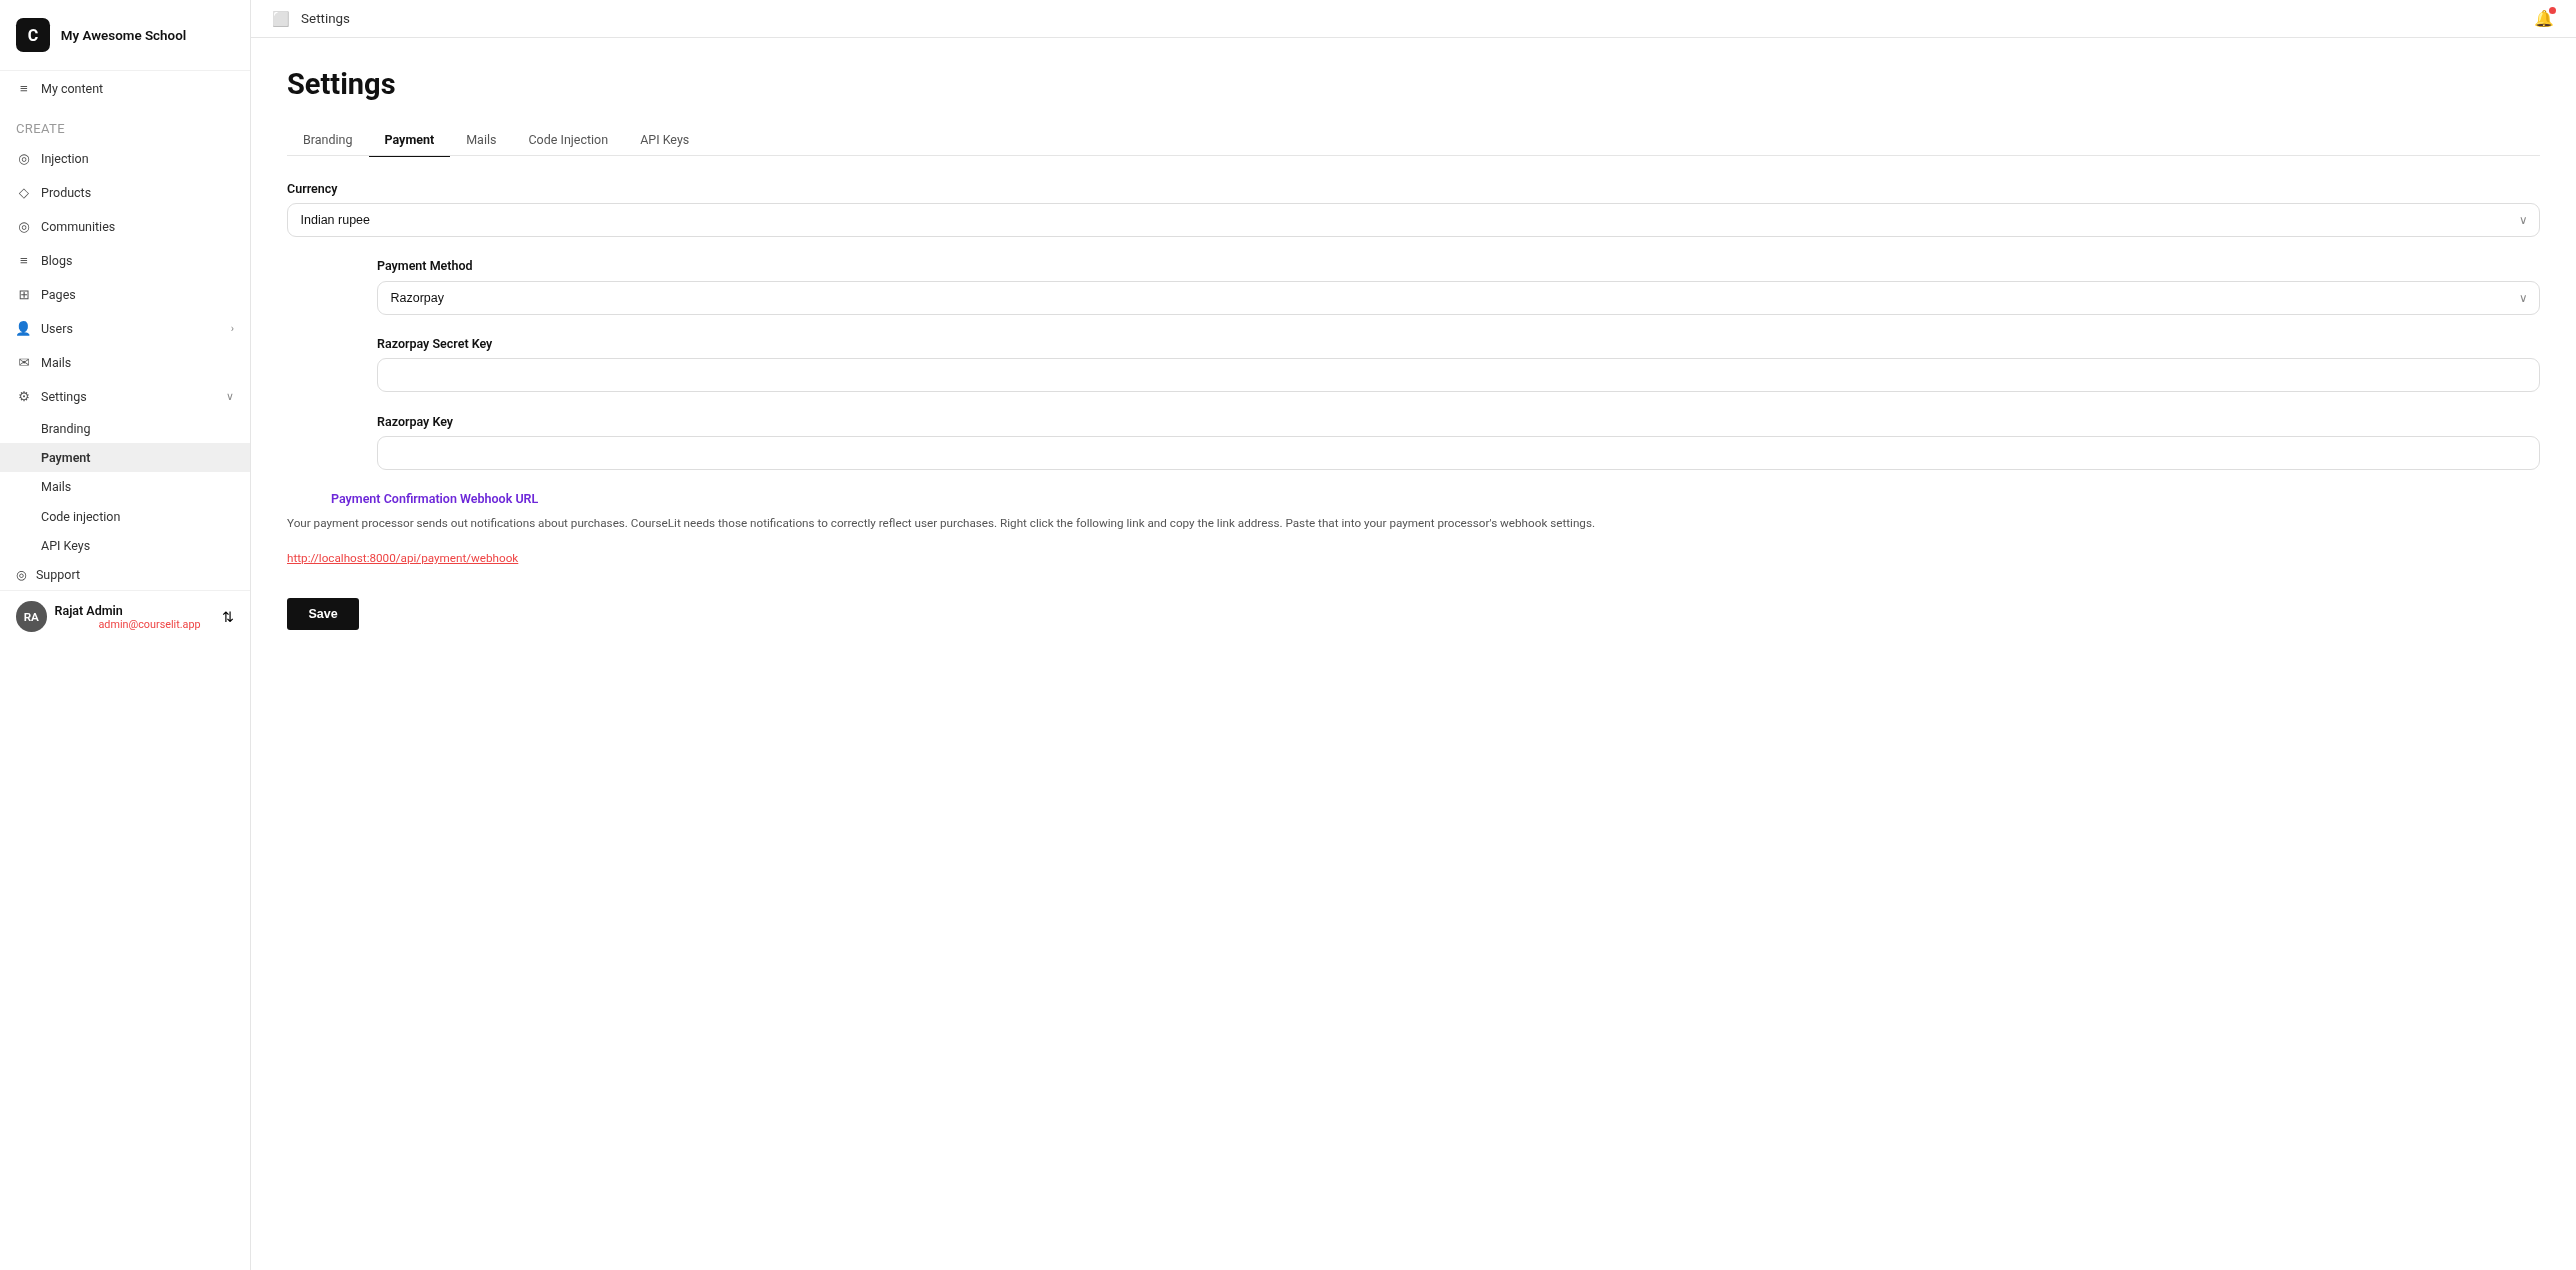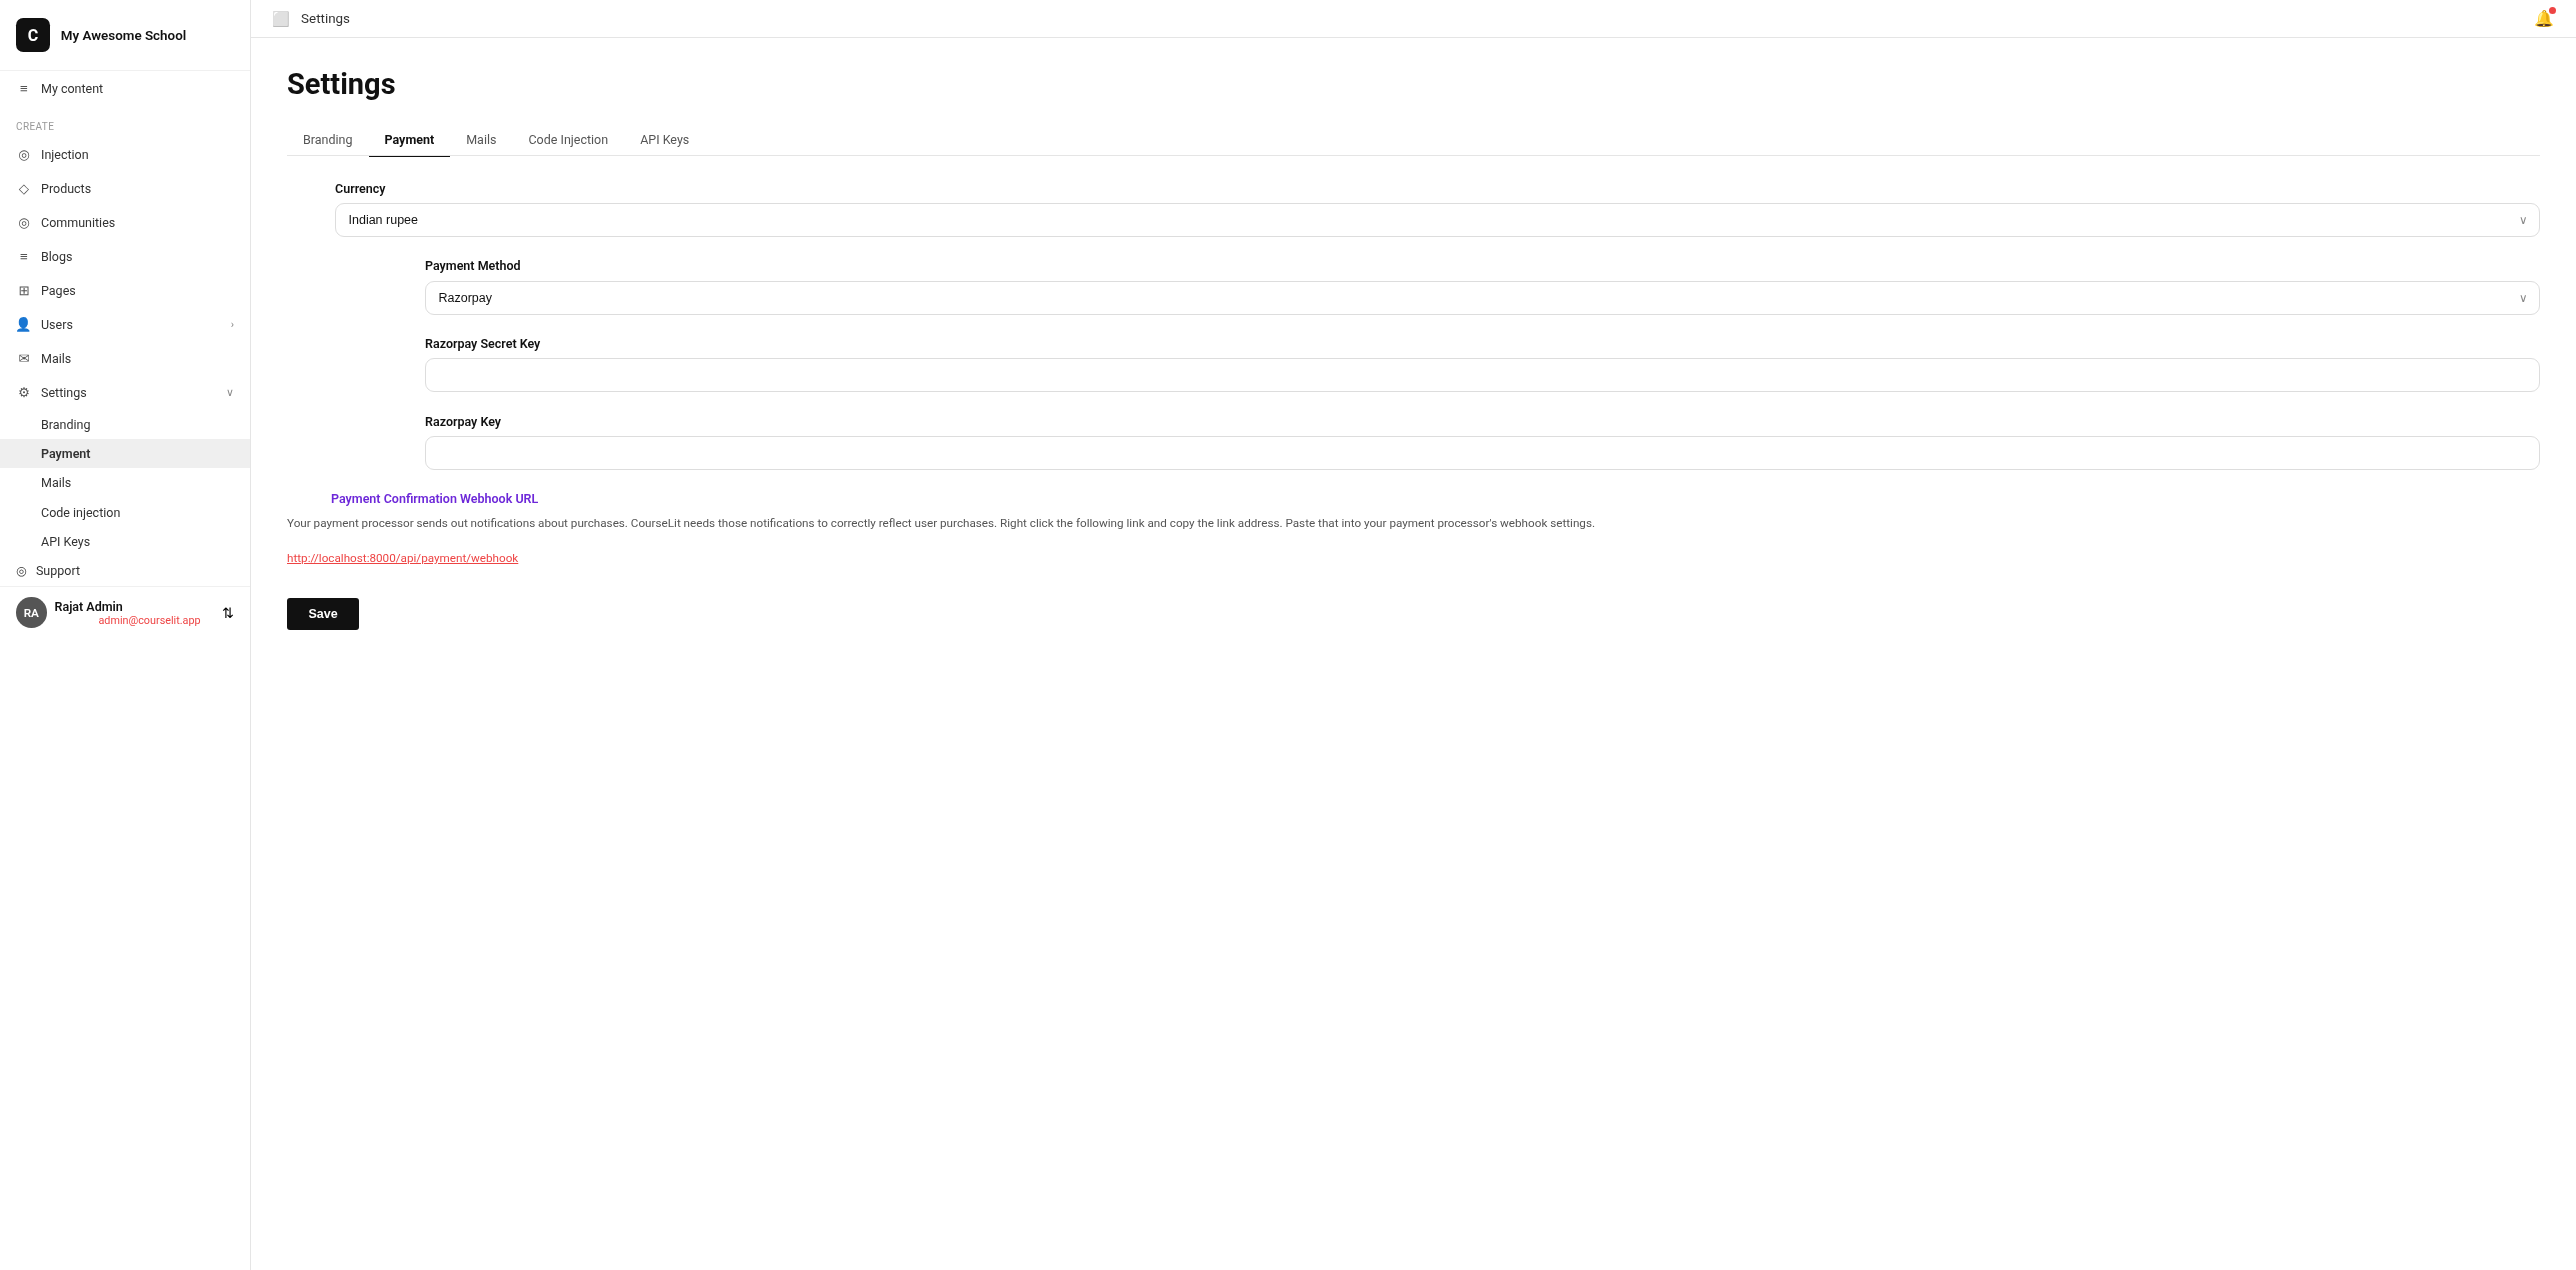--- a/index.html
+++ b/index.html
@@ -35,21 +35,21 @@
       font-weight: bold;
     }
 
     .logo-title {
       font-size: 13.4px;
       font-weight: 600;
       color: #111;
     }
 
     .sidebar-section-label {
-      font-size: 10px;
+      font-size: 13px;
       color: #999;
       text-transform: uppercase;
       letter-spacing: 0.4px;
       padding: 16px 16px 5.4px;
     }
 
     .sidebar-item {
       display: flex;
       align-items: center;
       gap: 9px;
@@ -193,21 +193,20 @@
 
     .tab.active {
       color: #111;
       font-weight: 700;
       border-bottom: 1.8px solid #111;
     }
 
     
     .form-section {
       margin-bottom: 21.5px;
-      margin-left: 48px;
     }
 
     .form-label {
       font-size: 12.5px;
       font-weight: 600;
       color: #111;
       margin-bottom: 7.2px;
     }
 
     .form-select, .form-input {

